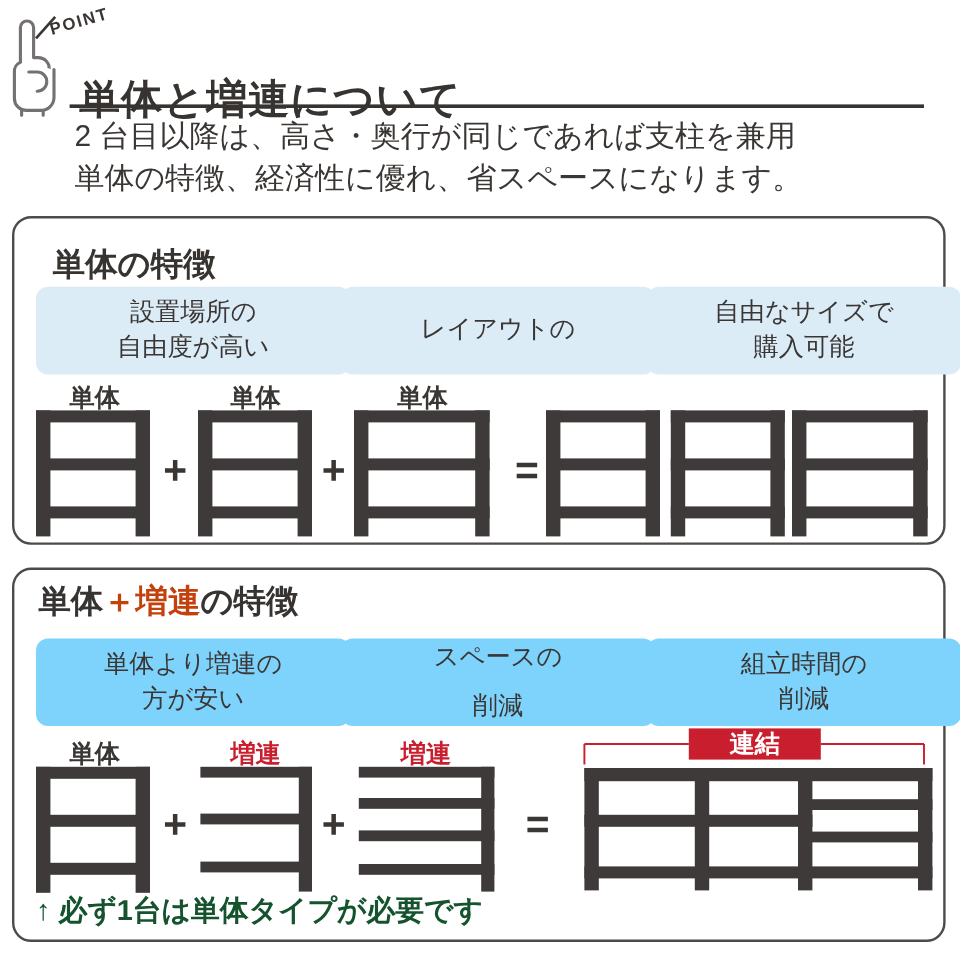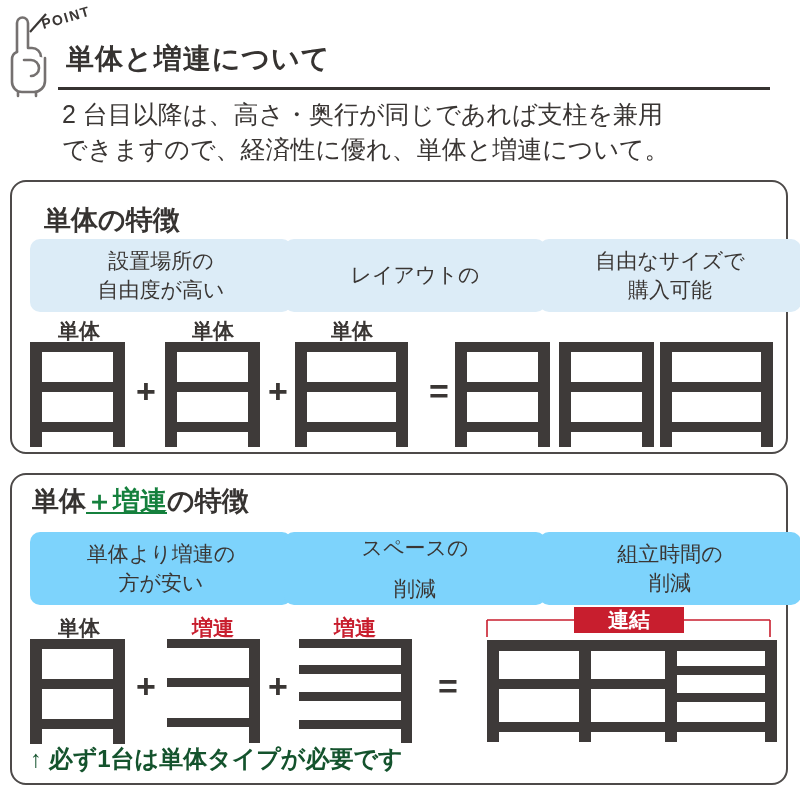--- a/index.html
+++ b/index.html
@@ -8,33 +8,33 @@
     font-family:"Liberation Sans","DejaVu Sans",sans-serif;color:#3a3634;overflow:hidden;
   }
   .abs{position:absolute;}
 
   
   .point-label{
     position:absolute;left:44px;top:16px;font-size:14px;font-weight:bold;
     letter-spacing:1.5px;color:#3a3634;transform:rotate(-16deg);transform-origin:left bottom;
   }
   .page-title{
-    position:absolute;left:66px;top:40px;font-size:28px;font-weight:bold;
+    position:absolute;left:66px;top:60px;font-size:34px;font-weight:bold;
     letter-spacing:1px;color:#363331;white-space:nowrap;
   }
   .title-underline{position:absolute;left:58px;top:87px;width:712px;height:3px;background:#363331;}
   .description{position:absolute;left:62px;top:97px;font-size:25px;line-height:1.38;color:#3a3634;white-space:nowrap;}
 
   
   .section-box{
     position:absolute;left:10px;width:778px;border:2px solid #4d4a49;border-radius:16px;
     background:#fff;box-sizing:border-box;
   }
   .section-heading{position:absolute;left:20px;top:8px;font-size:27px;font-weight:bold;color:#363331;white-space:nowrap;}
-  .red-text{color:#15803d;text-decoration:underline;}
+  .red-text{color:#c2410c;}
 
   .pill{
     position:absolute;top:57px;width:262px;height:73px;border-radius:10px;
     display:flex;flex-direction:column;align-items:center;justify-content:center;
     font-size:21px;line-height:1.35;color:#3a3634;text-align:center;
   }
   .pill.blue{background:#dcecf7;}
   .pill.green{background:#7dd3fc;}
   .pill-1{left:18px;} .pill-2{left:272px;gap:12px;} .pill-3{left:527px;}
 
@@ -60,21 +60,21 @@
     </g>
     <line x1="30" y1="32" x2="46" y2="14" stroke="#3a3634" stroke-width="2.2"></line>
   </svg>
   <span class="point-label">POINT</span>
 
   <h1 class="page-title" style="margin:0;">単体と増連について</h1>
   <div class="title-underline"></div>
 
   <div class="description">
     <div>2 台目以降は、高さ・奥行が同じであれば支柱を兼用</div>
-    <div>できますので、経済性に優れ、単体と増連について。</div>
+    <div>単体の特徴、経済性に優れ、省スペースになります。</div>
   </div>
 
   <div class="section-box" style="top:180px;height:274px;">
     <h2 class="section-heading" style="margin:12px;">単体の特徴</h2>
 
     <div class="pill blue pill-1">
       <span>設置場所の</span>
       <span>自由度が高い</span>
     </div>
     <div class="pill blue pill-2">

